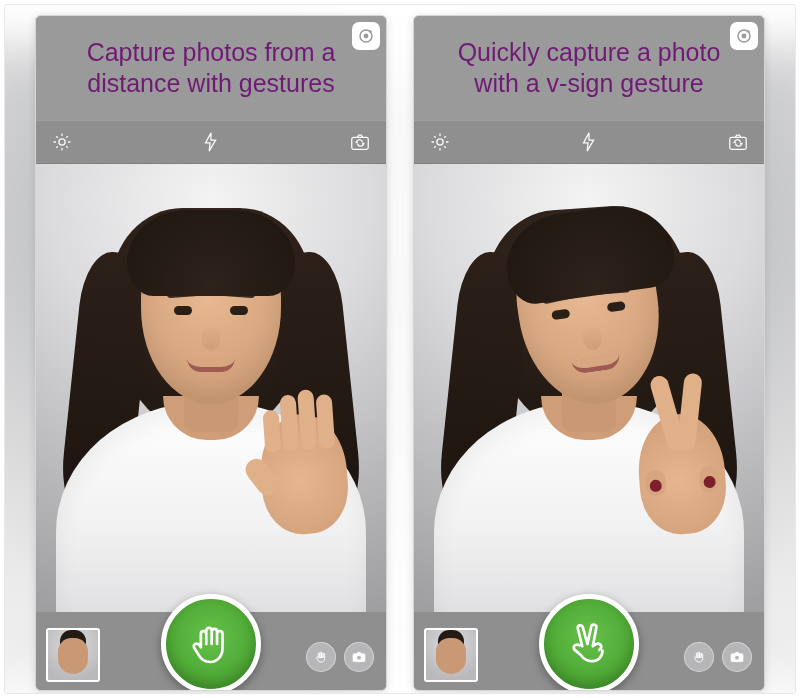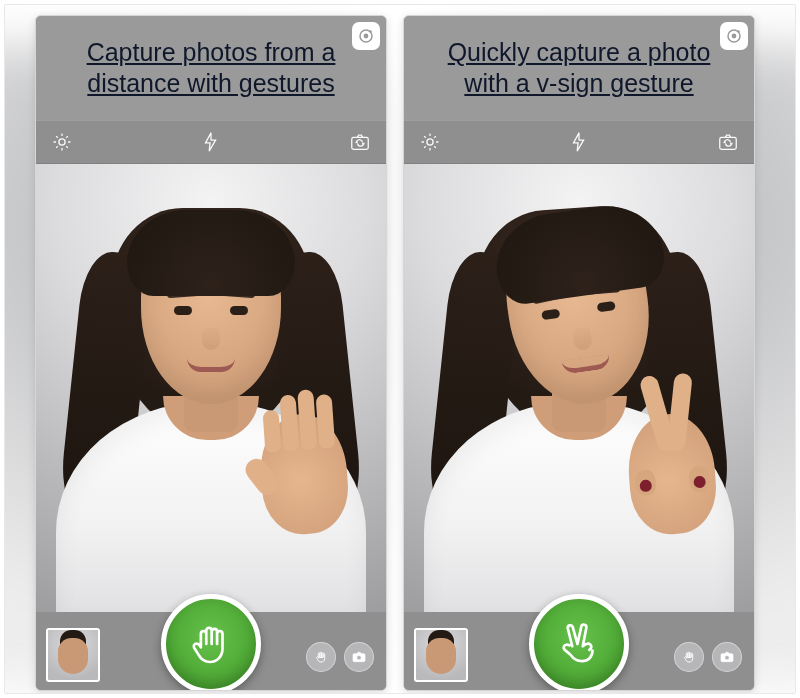--- a/index.html
+++ b/index.html
@@ -36,37 +36,36 @@
     top: 10px;
     width: 352px;
     height: 676px;
     border: 1px solid #d6d6d6;
     border-radius: 6px;
     overflow: hidden;
     background: #9b9b9c;
     box-shadow: 0 2px 8px rgba(0,0,0,0.12);
   }
   .phone.left  { left: 30px; }
-  .phone.right { right: 40px; }
+  .phone.right { right: 30px; }
 
   
   .caption-band {
     height: 104px;
     background: #9a9a9b;
-    color: #0f172a;
+    color: #701a75;
     display: flex;
     align-items: center;
     justify-content: center;
     text-align: center;
     font-weight: 300;
     font-size: 25px;
     line-height: 1.25;
     padding: 8px 26px;
     position: relative;
-    text-decoration: underline;
   }
   .app-badge {
     position: absolute;
     top: 6px;
     right: 6px;
     width: 28px;
     height: 28px;
     border-radius: 7px;
     background: #fff;
     display: flex;

